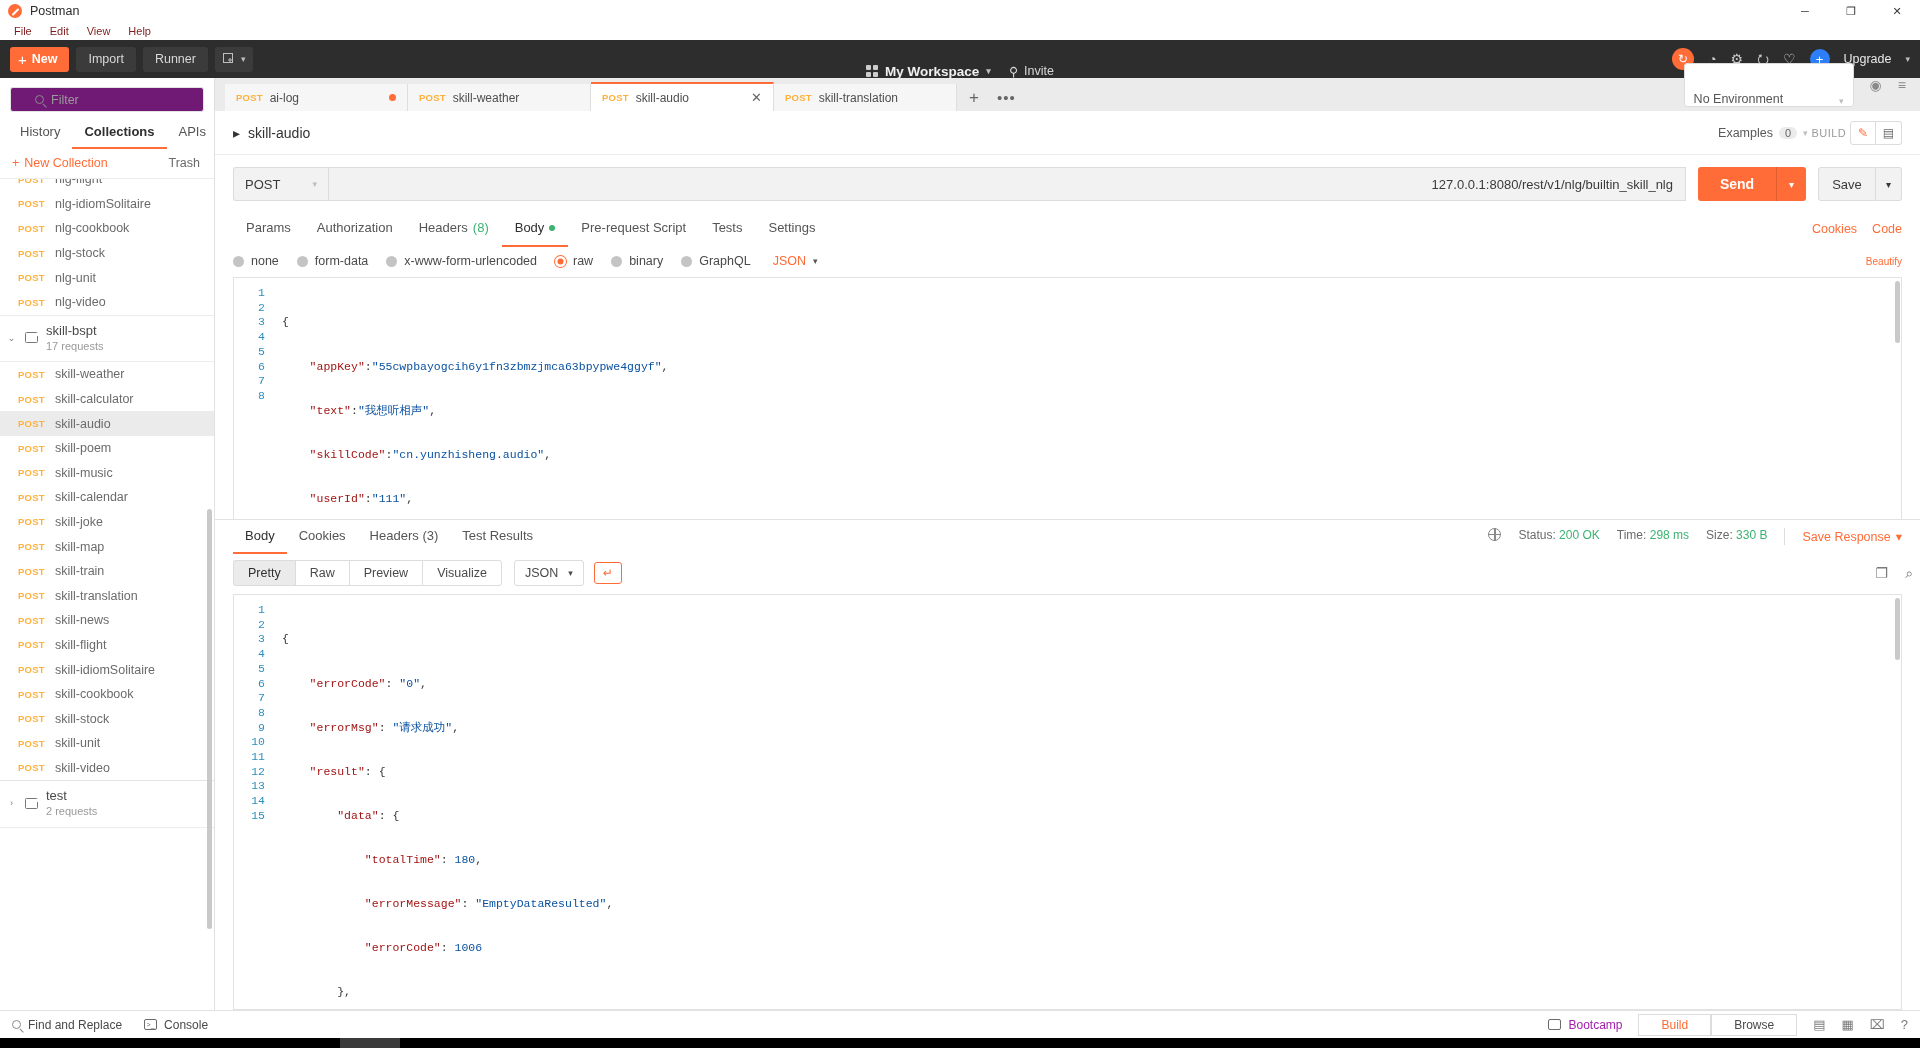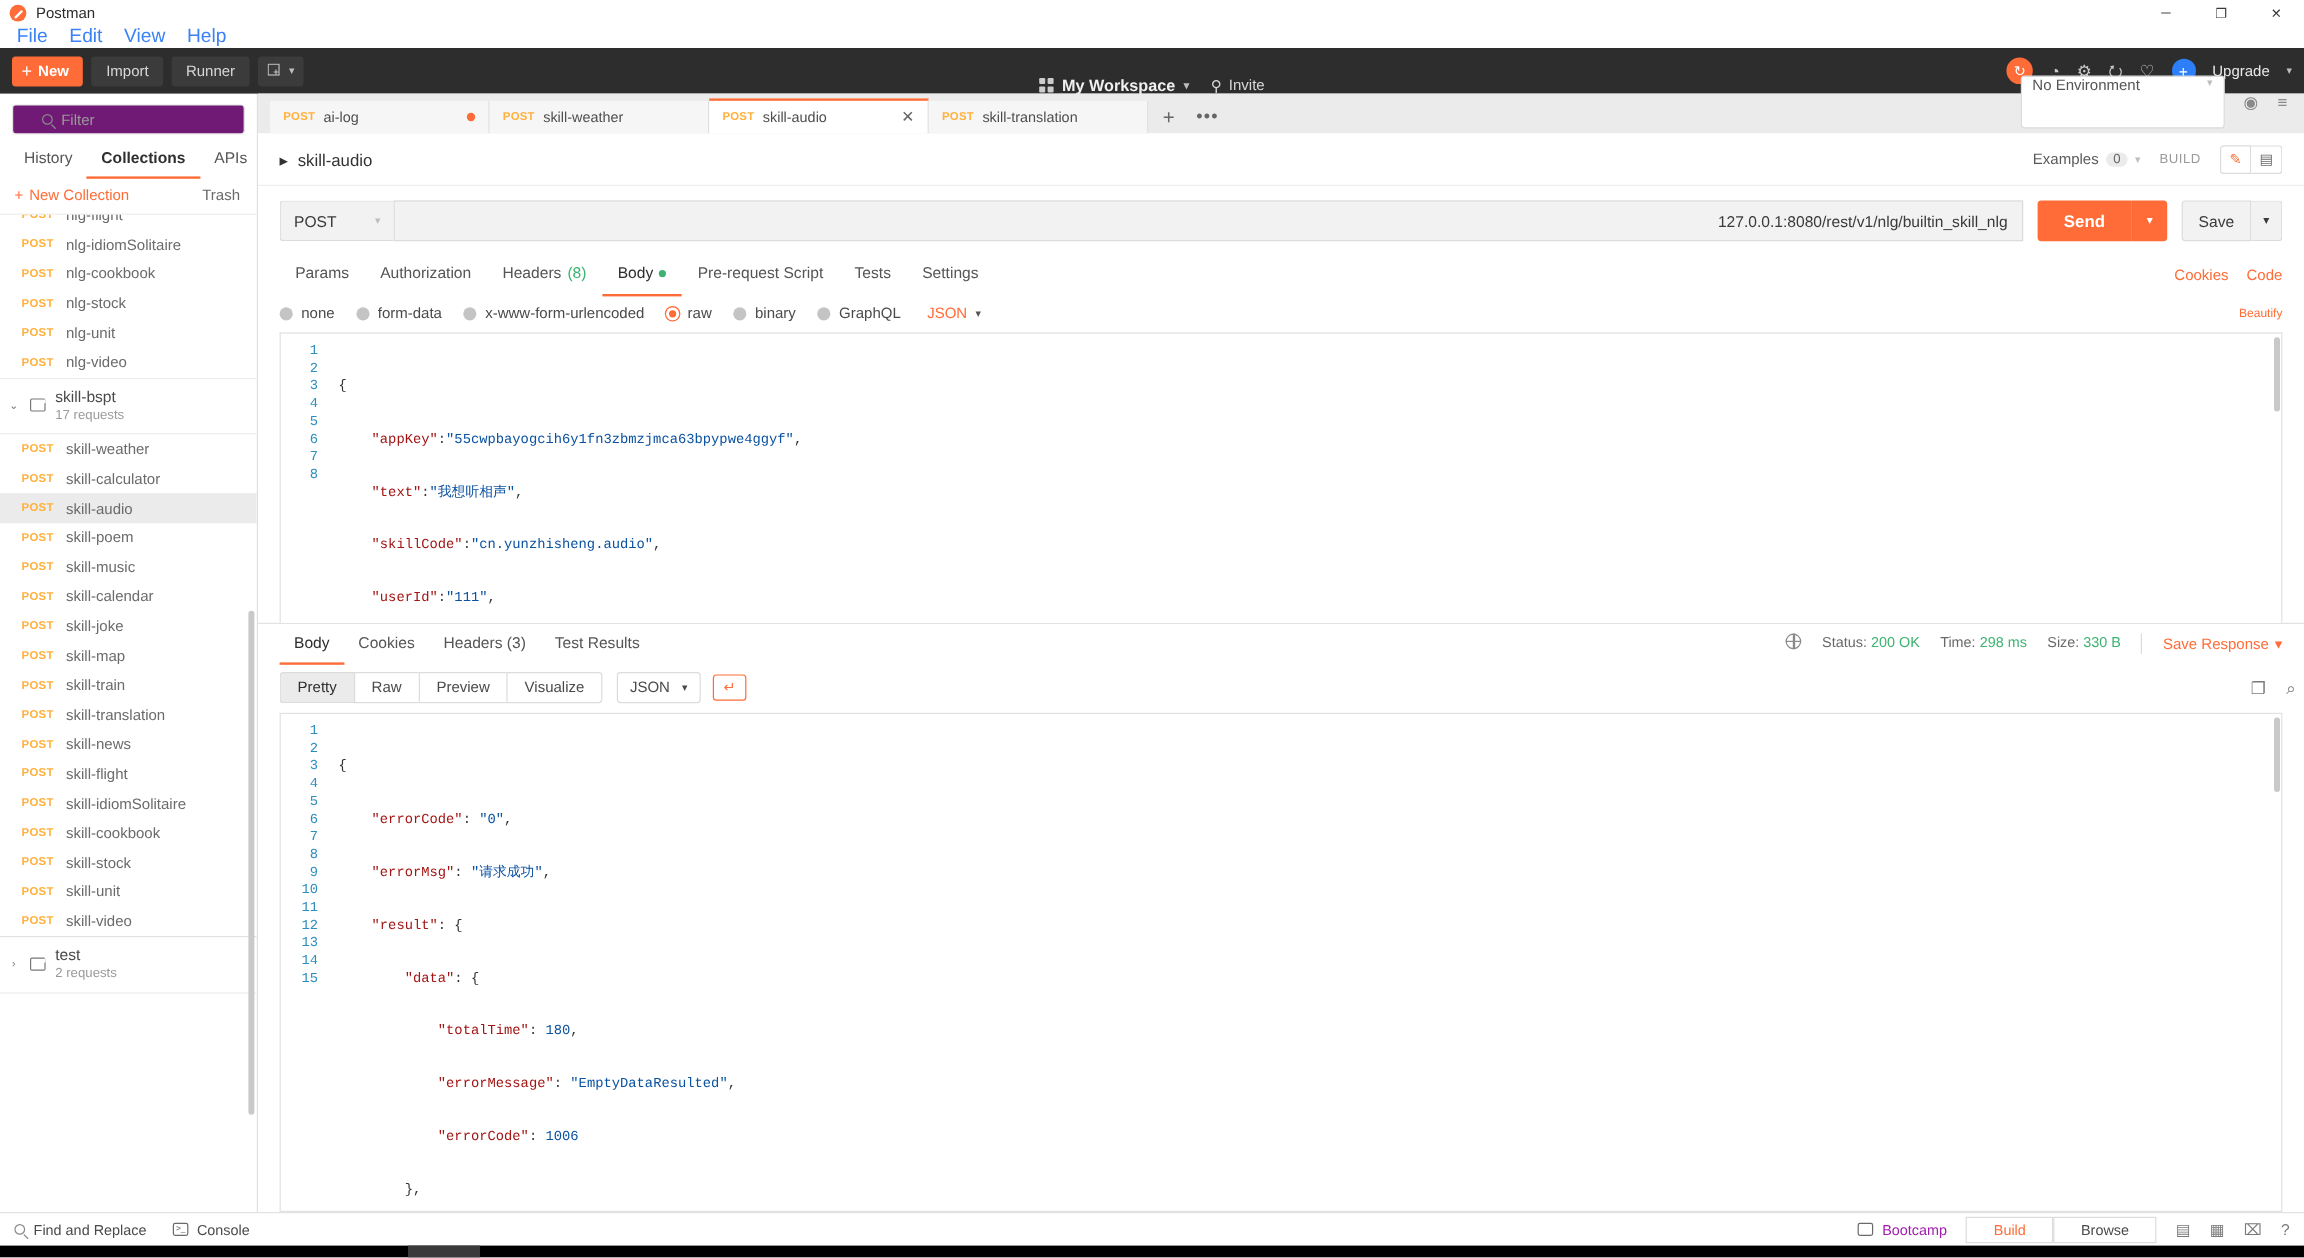--- a/index.html
+++ b/index.html
@@ -29,21 +29,21 @@
     background:#fff; transform:rotate(-45deg); border-radius:1px;
   }
   .title-text { font-size:12.5px; color:#2b2b2b; }
   .win-ctrls { position:absolute; right:0; top:0; height:22px; display:flex; }
   .win-btn { width:46px;height:22px;display:flex;align-items:center;justify-content:center;
              font-size:11px;color:#3a3a3a; }
 
   
   .menubar{ height:18px; background:#fff; display:flex; align-items:center;
             padding-left:6px; gap:2px; flex:0 0 18px; }
-  .menubar span{ font-size:16px; padding:1px 8px; color:#3b82f6; }
+  .menubar span{ font-size:11px; padding:1px 8px; color:#7f1d1d; }
 
   
   .toolbar{
     height:38px; background:#2d2d2d; display:flex; align-items:center;
     padding:0 10px; flex:0 0 38px; position:relative;
   }
   .btn-new{
     background:#ff6c37;color:#fff;border:none;border-radius:3px;
     height:25px;padding:0 12px 0 8px;font-size:12.5px;font-weight:bold;
     display:flex;align-items:center;gap:5px;cursor:pointer;
@@ -149,30 +149,30 @@
   }
   .rtab.active{background:#fff;border-top:2px solid #ff6c37;height:29px;}
   .rtab .verb{width:auto;flex:0 0 auto;font-size:9.5px;}
   .rtab .dot{width:7px;height:7px;border-radius:50%;background:#ff6c37;margin-left:auto;}
   .rtab .x{margin-left:auto;color:#666;font-size:13px;}
   .tab-add{font-size:17px;color:#666;padding:0 12px;line-height:27px;cursor:pointer;}
   .tab-more{font-size:15px;color:#666;padding:0 6px;line-height:27px;cursor:pointer;letter-spacing:1px;}
   .env-area{margin-left:auto;display:flex;align-items:center;gap:16px;padding:0 14px 4px 0;}
   .env-select{
     width:170px;height:44px;border:1px solid #dcdcdc;border-radius:3px;background:#fff;
-    display:flex;align-items:flex-start;justify-content:space-between;padding:0 9px;
+    display:flex;align-items:flex-end;justify-content:space-between;padding:0 9px;
     font-size:12.5px;color:#555;cursor:pointer;
   }
   .eye,.sliders{color:#8a8a8a;font-size:14px;cursor:pointer;}
 
   .req-header{
     display:flex;align-items:center;padding:10px 18px 9px 18px;border-bottom:1px solid #ededed;
   }
   .breadcrumb{display:flex;align-items:center;gap:8px;font-size:14px;color:#333;}
-  .rh-right{margin-left:auto;display:flex;align-items:center;gap:16px;}
+  .rh-right{margin-left:auto;display:flex;align-items:center;gap:4px;}
   .examples{font-size:12.5px;color:#5a5a5a;display:flex;align-items:center;gap:6px;cursor:pointer;}
   .ex-count{background:#ebebeb;border-radius:9px;padding:0px 6px;font-size:11px;color:#666;}
   .buildtag{font-size:11px;color:#9a9a9a;letter-spacing:.4px;}
   .sq-btn{
     width:26px;height:24px;border:1px solid #dcdcdc;background:#fff;display:flex;
     align-items:center;justify-content:center;font-size:12px;color:#6b6b6b;cursor:pointer;
   }
   .sq-btn.l{border-radius:3px 0 0 3px;color:#ff6c37;}
   .sq-btn.r{border-radius:0 3px 3px 0;border-left:none;}
 

